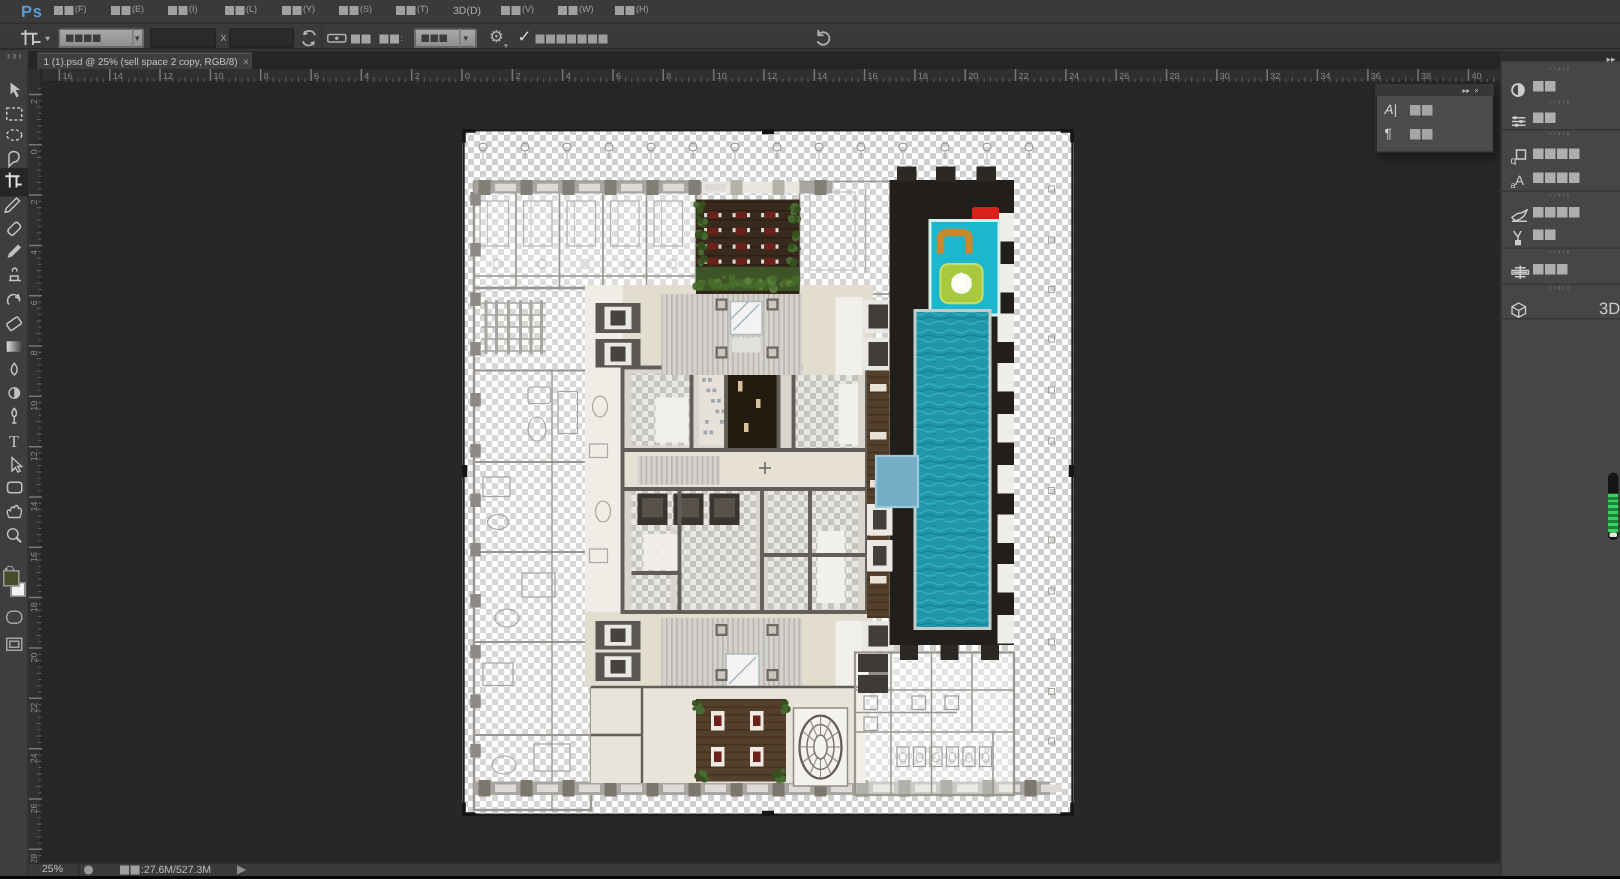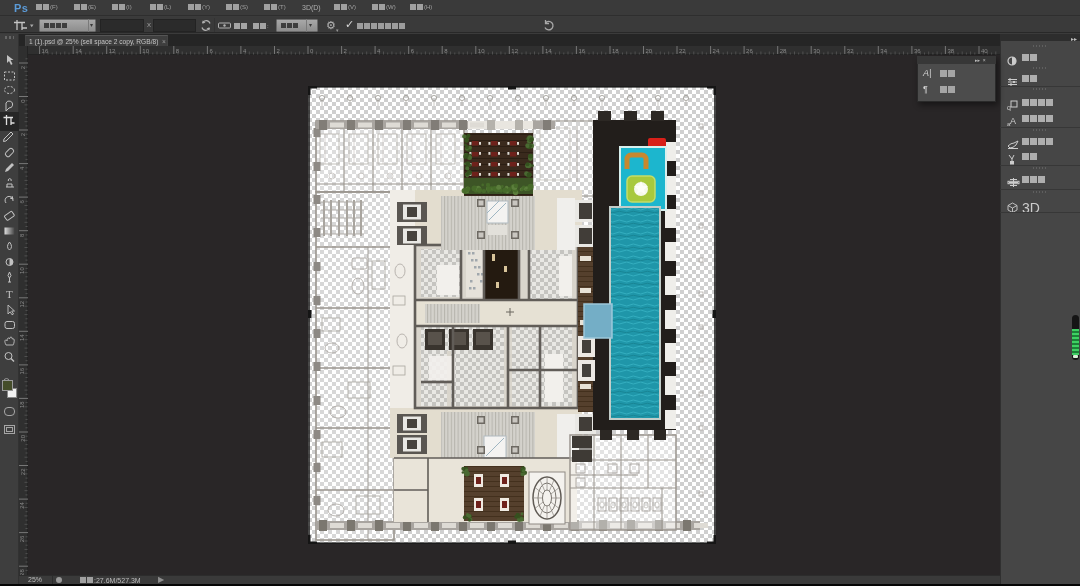--- a/index.html
+++ b/index.html
@@ -556,21 +556,21 @@
 <div class="abs" style="left:1007px;top:174px"><svg width="13" height="11" viewBox="0 0 13 11">
         <path d="M6.5 1 v9 M2 5.5 h9 M3 2.5 h7 M3 8.5 h7" stroke="#ccc" fill="none"></path>
         <rect x="1" y="4.3" width="11" height="2.4" fill="none" stroke="#ccc"></rect>
       </svg></div>
 <div class="abs" style="left:1022px;top:176px;height:7px;font-size:0"><i class="zc" style="width:7px;height:7px;margin-right:1px;background:rgba(200,200,200,.8)"></i><i class="zc" style="width:7px;height:7px;margin-right:1px;background:rgba(200,200,200,.8)"></i><i class="zc" style="width:7px;height:7px;margin-right:1px;background:rgba(200,200,200,.8)"></i></div>
 <div class="abs" style="left:1000px;top:189px;width:80px;height:1px;background:#373737"></div>
 <div class="abs" style="left:1033px;top:191px;width:14px;height:2px;background:repeating-linear-gradient(90deg,#5f5f5f 0 1px,transparent 1px 3px)"></div>
 <div class="abs" style="left:1007px;top:199px"><svg width="11" height="11" viewBox="0 0 11 11">
         <path d="M5.5 1 L10 3.5 V8 L5.5 10.5 L1 8 V3.5 Z M1 3.5 L5.5 6 L10 3.5 M5.5 6 V10.5" stroke="#ccc" fill="none" stroke-width=".9"></path>
       </svg></div>
-<div class="abs" style="left:1022px;top:200px;color:#ccc;font-size:14px">3D</div>
+<div class="abs" style="left:1066px;top:200px;color:#ccc;font-size:11px">3D</div>
 <div class="abs" style="left:1000px;top:212px;width:80px;height:1px;background:#373737"></div>
 <div class="abs" style="left:1072px;top:315px;width:7px;height:45px;border-radius:3.5px;background:#151515;overflow:hidden">
 <div style="position:absolute;left:0;top:14px;width:7px;height:26px;background:repeating-linear-gradient(180deg,#3ecf63 0 2px,#1c8038 2px 4px)"></div>
 <div style="position:absolute;left:1px;top:40px;width:5px;height:3px;background:#d8efd8;border-radius:1px"></div>
     </div>
 <div class="abs" style="left:917px;top:56px;width:79px;height:46px;background:#4c4c4c;border:1px solid #2a2a2a;box-shadow:2px 3px 6px rgba(0,0,0,.45)"></div>
 <div class="abs" style="left:917px;top:56px;width:79px;height:8px;background:#373737"></div>
 <div class="abs" style="left:975px;top:57px;color:#bbb;font-size:5px">▸▸&nbsp;&nbsp;×</div>
 <div class="abs" style="left:923px;top:68px;color:#d5d5d5;font-size:9px;font-style:italic">A|</div>
 <div class="abs" style="left:940px;top:70px;height:7px;font-size:0"><i class="zc" style="width:7px;height:7px;margin-right:1px;background:rgba(200,200,200,.72)"></i><i class="zc" style="width:7px;height:7px;margin-right:1px;background:rgba(200,200,200,.72)"></i></div>

